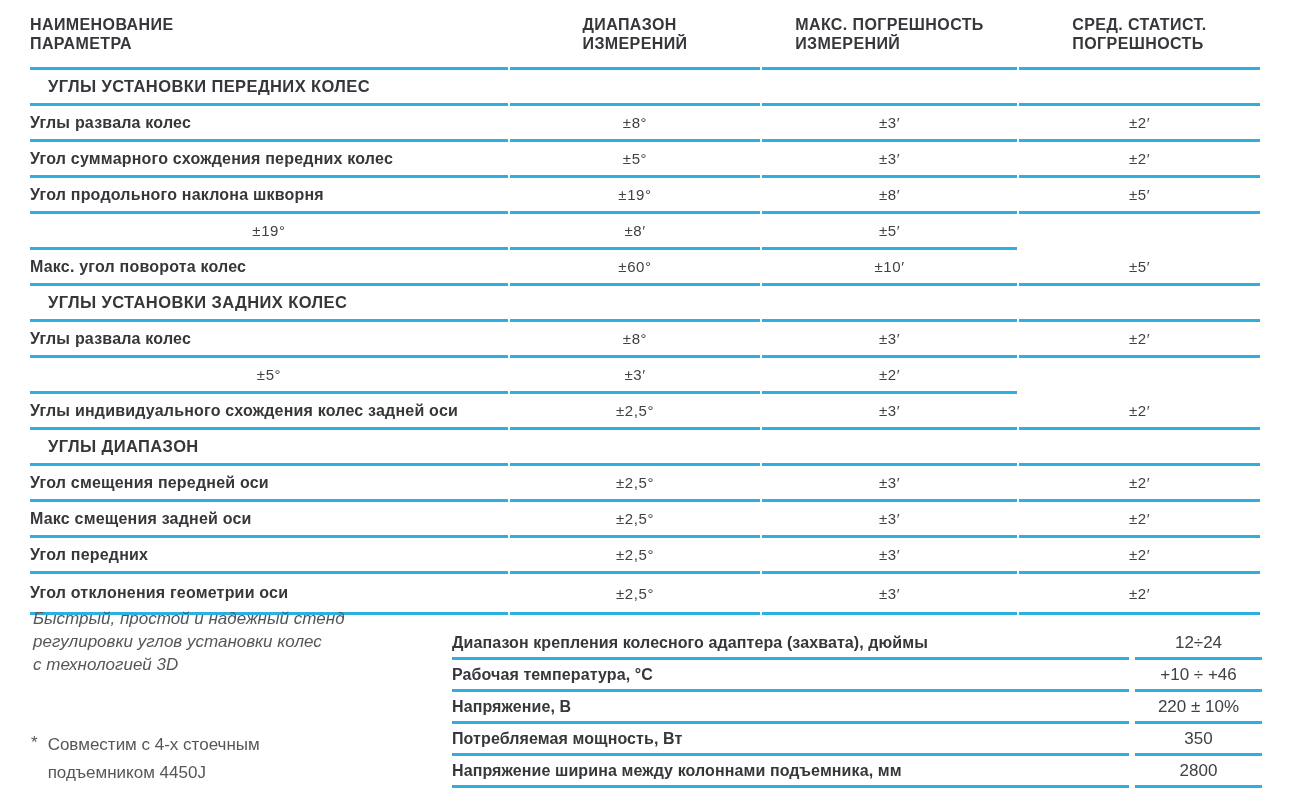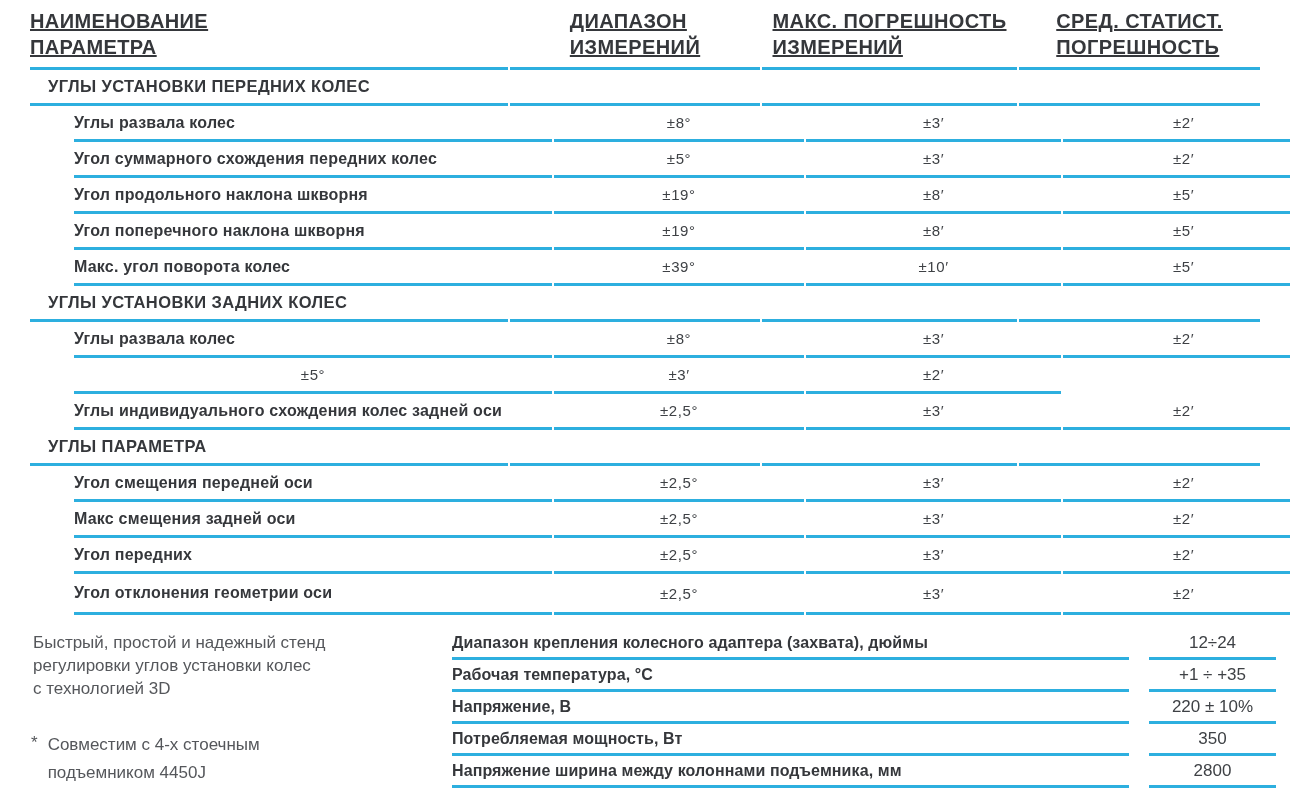--- a/index.html
+++ b/index.html
@@ -36,63 +36,63 @@
   }
   .cell {
     border-bottom: 3px solid var(--accent-line);
     display: flex;
     align-items: center;
     min-width: 0;
   }
   .header-row { height: 70px; }
   .header-row .cell {
     font-weight: bold;
-    font-size: 20px;
-    line-height: 26px;
+    font-size: 16px;
+    line-height: 19px;
     letter-spacing: 0.4px;
     white-space: pre-line;
-    text-decoration: underline;
   }
   .header-row .cell.center-col {
     justify-content: center;
     text-align: left;
   }
   .section-row { height: 36px; }
   .section-title {
     padding-left: 18px;
     font-weight: bold;
     font-size: 16.5px;
     letter-spacing: 0.4px;
     text-align: center;
   }
-  .data-row { height: 36px; margin-left: 44px; }
+  .data-row { height: 36px; }
   .data-row.last { height: 41px; }
   .param-name {
     font-weight: bold;
     font-size: 16px;
     letter-spacing: 0.2px;
   }
   .val-cell {
     justify-content: center;
     font-weight: 400;
     font-size: 15px;
     letter-spacing: 0.6px;
     color: var(--text-value);
   }
 
   
   .description {
     position: absolute;
     left: 33px;
-    top: 631px;
+    top: 607px;
     width: 350px;
     font-size: 17px;
     line-height: 23px;
     color: var(--text-gray);
     white-space: pre-line;
+    font-style: italic;
   }
   .footnote {
     position: absolute;
     left: 31px;
     top: 731px;
     display: flex;
     gap: 10px;
     font-size: 17px;
     line-height: 28px;
     color: var(--text-gray);
@@ -103,21 +103,21 @@
   
   .mini-table {
     position: absolute;
     left: 452px;
     top: 628px;
     width: 808px;
   }
   .mini-row {
     display: grid;
     grid-template-columns: 677px 127px;
-    column-gap: 20px;
+    column-gap: 6px;
     height: 32px;
   }
   .mini-cell {
     border-bottom: 3px solid var(--accent-line);
     display: flex;
     align-items: center;
     min-width: 0;
   }
   .mini-label {
     font-weight: bold;
@@ -168,28 +168,27 @@
       <div class="cell val-cell">±3′</div>
       <div class="cell val-cell">±2′</div>
     </div>
     <div class="row data-row">
       <div class="cell param-name">Угол продольного наклона шкворня</div>
       <div class="cell val-cell">±19°</div>
       <div class="cell val-cell">±8′</div>
       <div class="cell val-cell">±5′</div>
     </div>
     <div class="row data-row">
-      <div class="cell param-name">Угол поперечного наклона шкворня</div>
       <div class="cell val-cell">±19°</div>
       <div class="cell val-cell">±8′</div>
       <div class="cell val-cell">±5′</div>
     </div>
     <div class="row data-row">
       <div class="cell param-name">Макс. угол поворота колес</div>
-      <div class="cell val-cell">±39°</div>
+      <div class="cell val-cell">±60°</div>
       <div class="cell val-cell">±10′</div>
       <div class="cell val-cell">±5′</div>
     </div>
 
     <div class="row section-row">
       <div class="cell section-title">УГЛЫ УСТАНОВКИ ЗАДНИХ КОЛЕС</div>
       <div class="cell"></div>
       <div class="cell"></div>
       <div class="cell"></div>
     </div>
@@ -206,21 +205,21 @@
       <div class="cell val-cell">±2′</div>
     </div>
     <div class="row data-row">
       <div class="cell param-name">Углы индивидуального схождения колес задней оси</div>
       <div class="cell val-cell">±2,5°</div>
       <div class="cell val-cell">±3′</div>
       <div class="cell val-cell">±2′</div>
     </div>
 
     <div class="row section-row">
-      <div class="cell section-title">УГЛЫ ПАРАМЕТРА</div>
+      <div class="cell section-title">УГЛЫ ДИАПАЗОН</div>
       <div class="cell"></div>
       <div class="cell"></div>
       <div class="cell"></div>
     </div>
 
     <div class="row data-row">
       <div class="cell param-name">Угол смещения передней оси</div>
       <div class="cell val-cell">±2,5°</div>
       <div class="cell val-cell">±3′</div>
       <div class="cell val-cell">±2′</div>
@@ -255,21 +254,21 @@
 подъемником 4450J</span>
   </div>
 
   <div class="mini-table">
     <div class="mini-row">
       <div class="mini-cell mini-label">Диапазон крепления колесного адаптера (захвата), дюймы</div>
       <div class="mini-cell mini-value">12÷24</div>
     </div>
     <div class="mini-row">
       <div class="mini-cell mini-label">Рабочая температура, °С</div>
-      <div class="mini-cell mini-value">+1 ÷ +35</div>
+      <div class="mini-cell mini-value">+10 ÷ +46</div>
     </div>
     <div class="mini-row">
       <div class="mini-cell mini-label">Напряжение, В</div>
       <div class="mini-cell mini-value">220 ± 10%</div>
     </div>
     <div class="mini-row">
       <div class="mini-cell mini-label">Потребляемая мощность, Вт</div>
       <div class="mini-cell mini-value">350</div>
     </div>
     <div class="mini-row">

